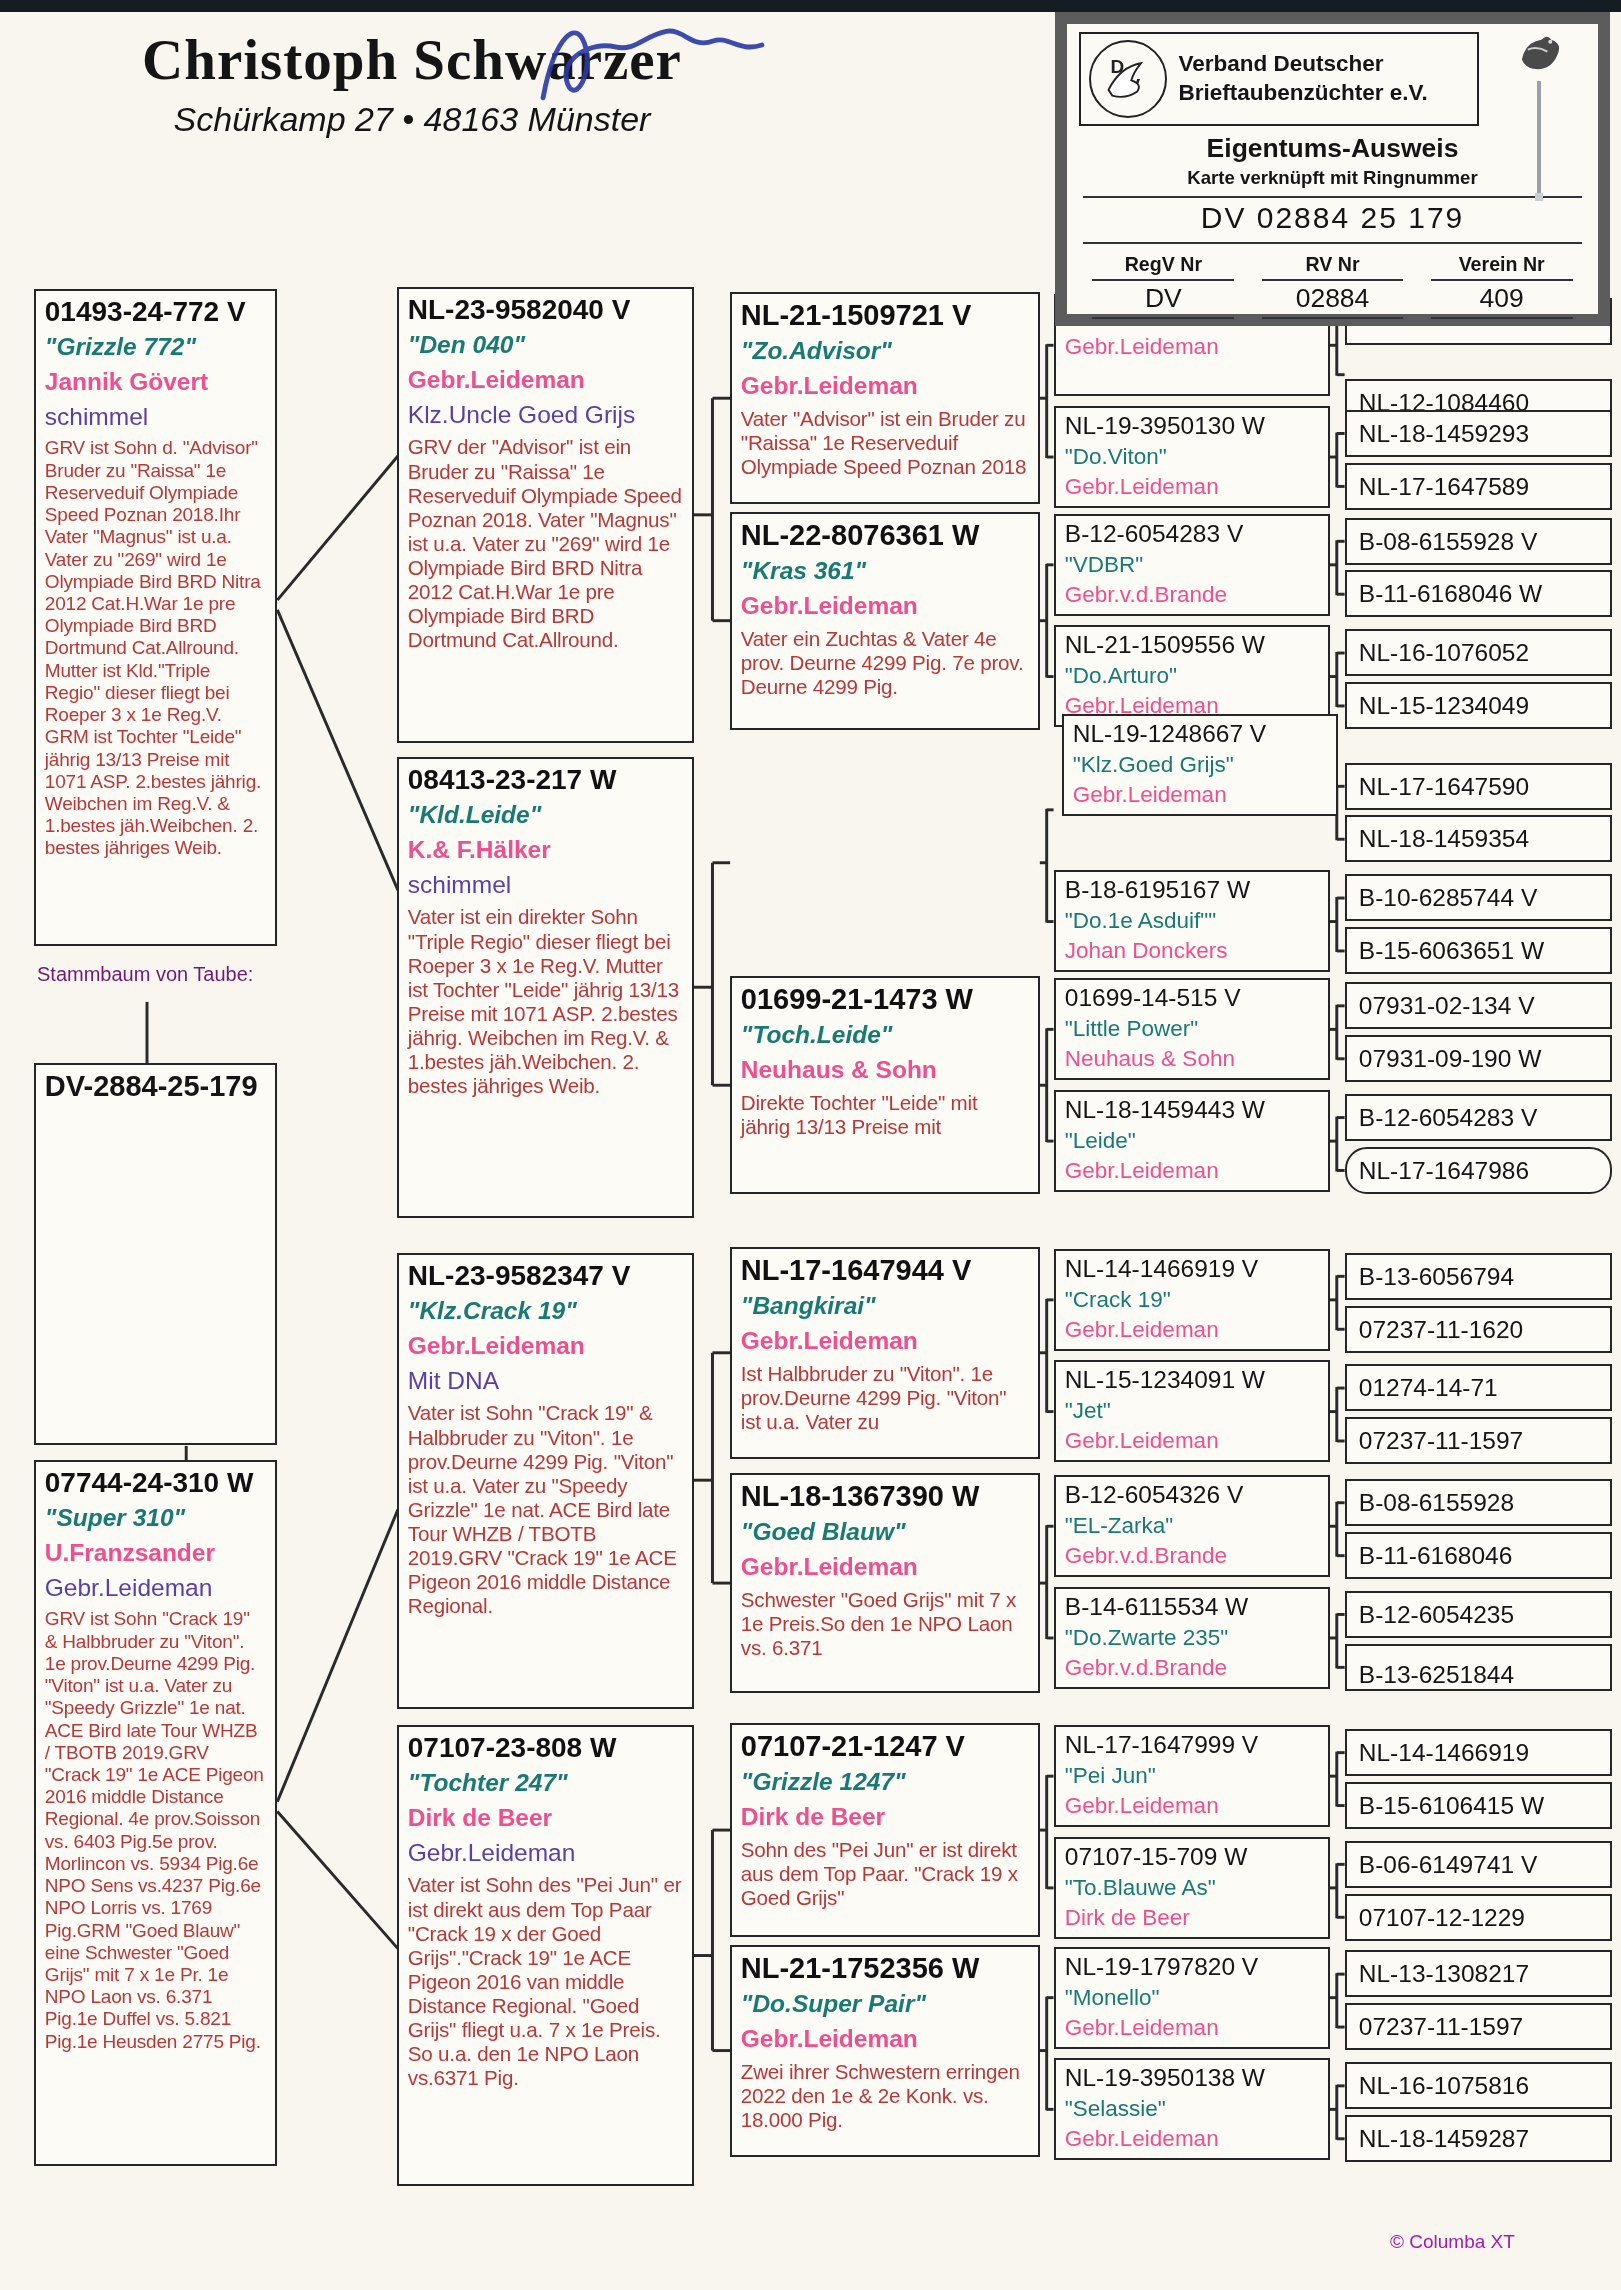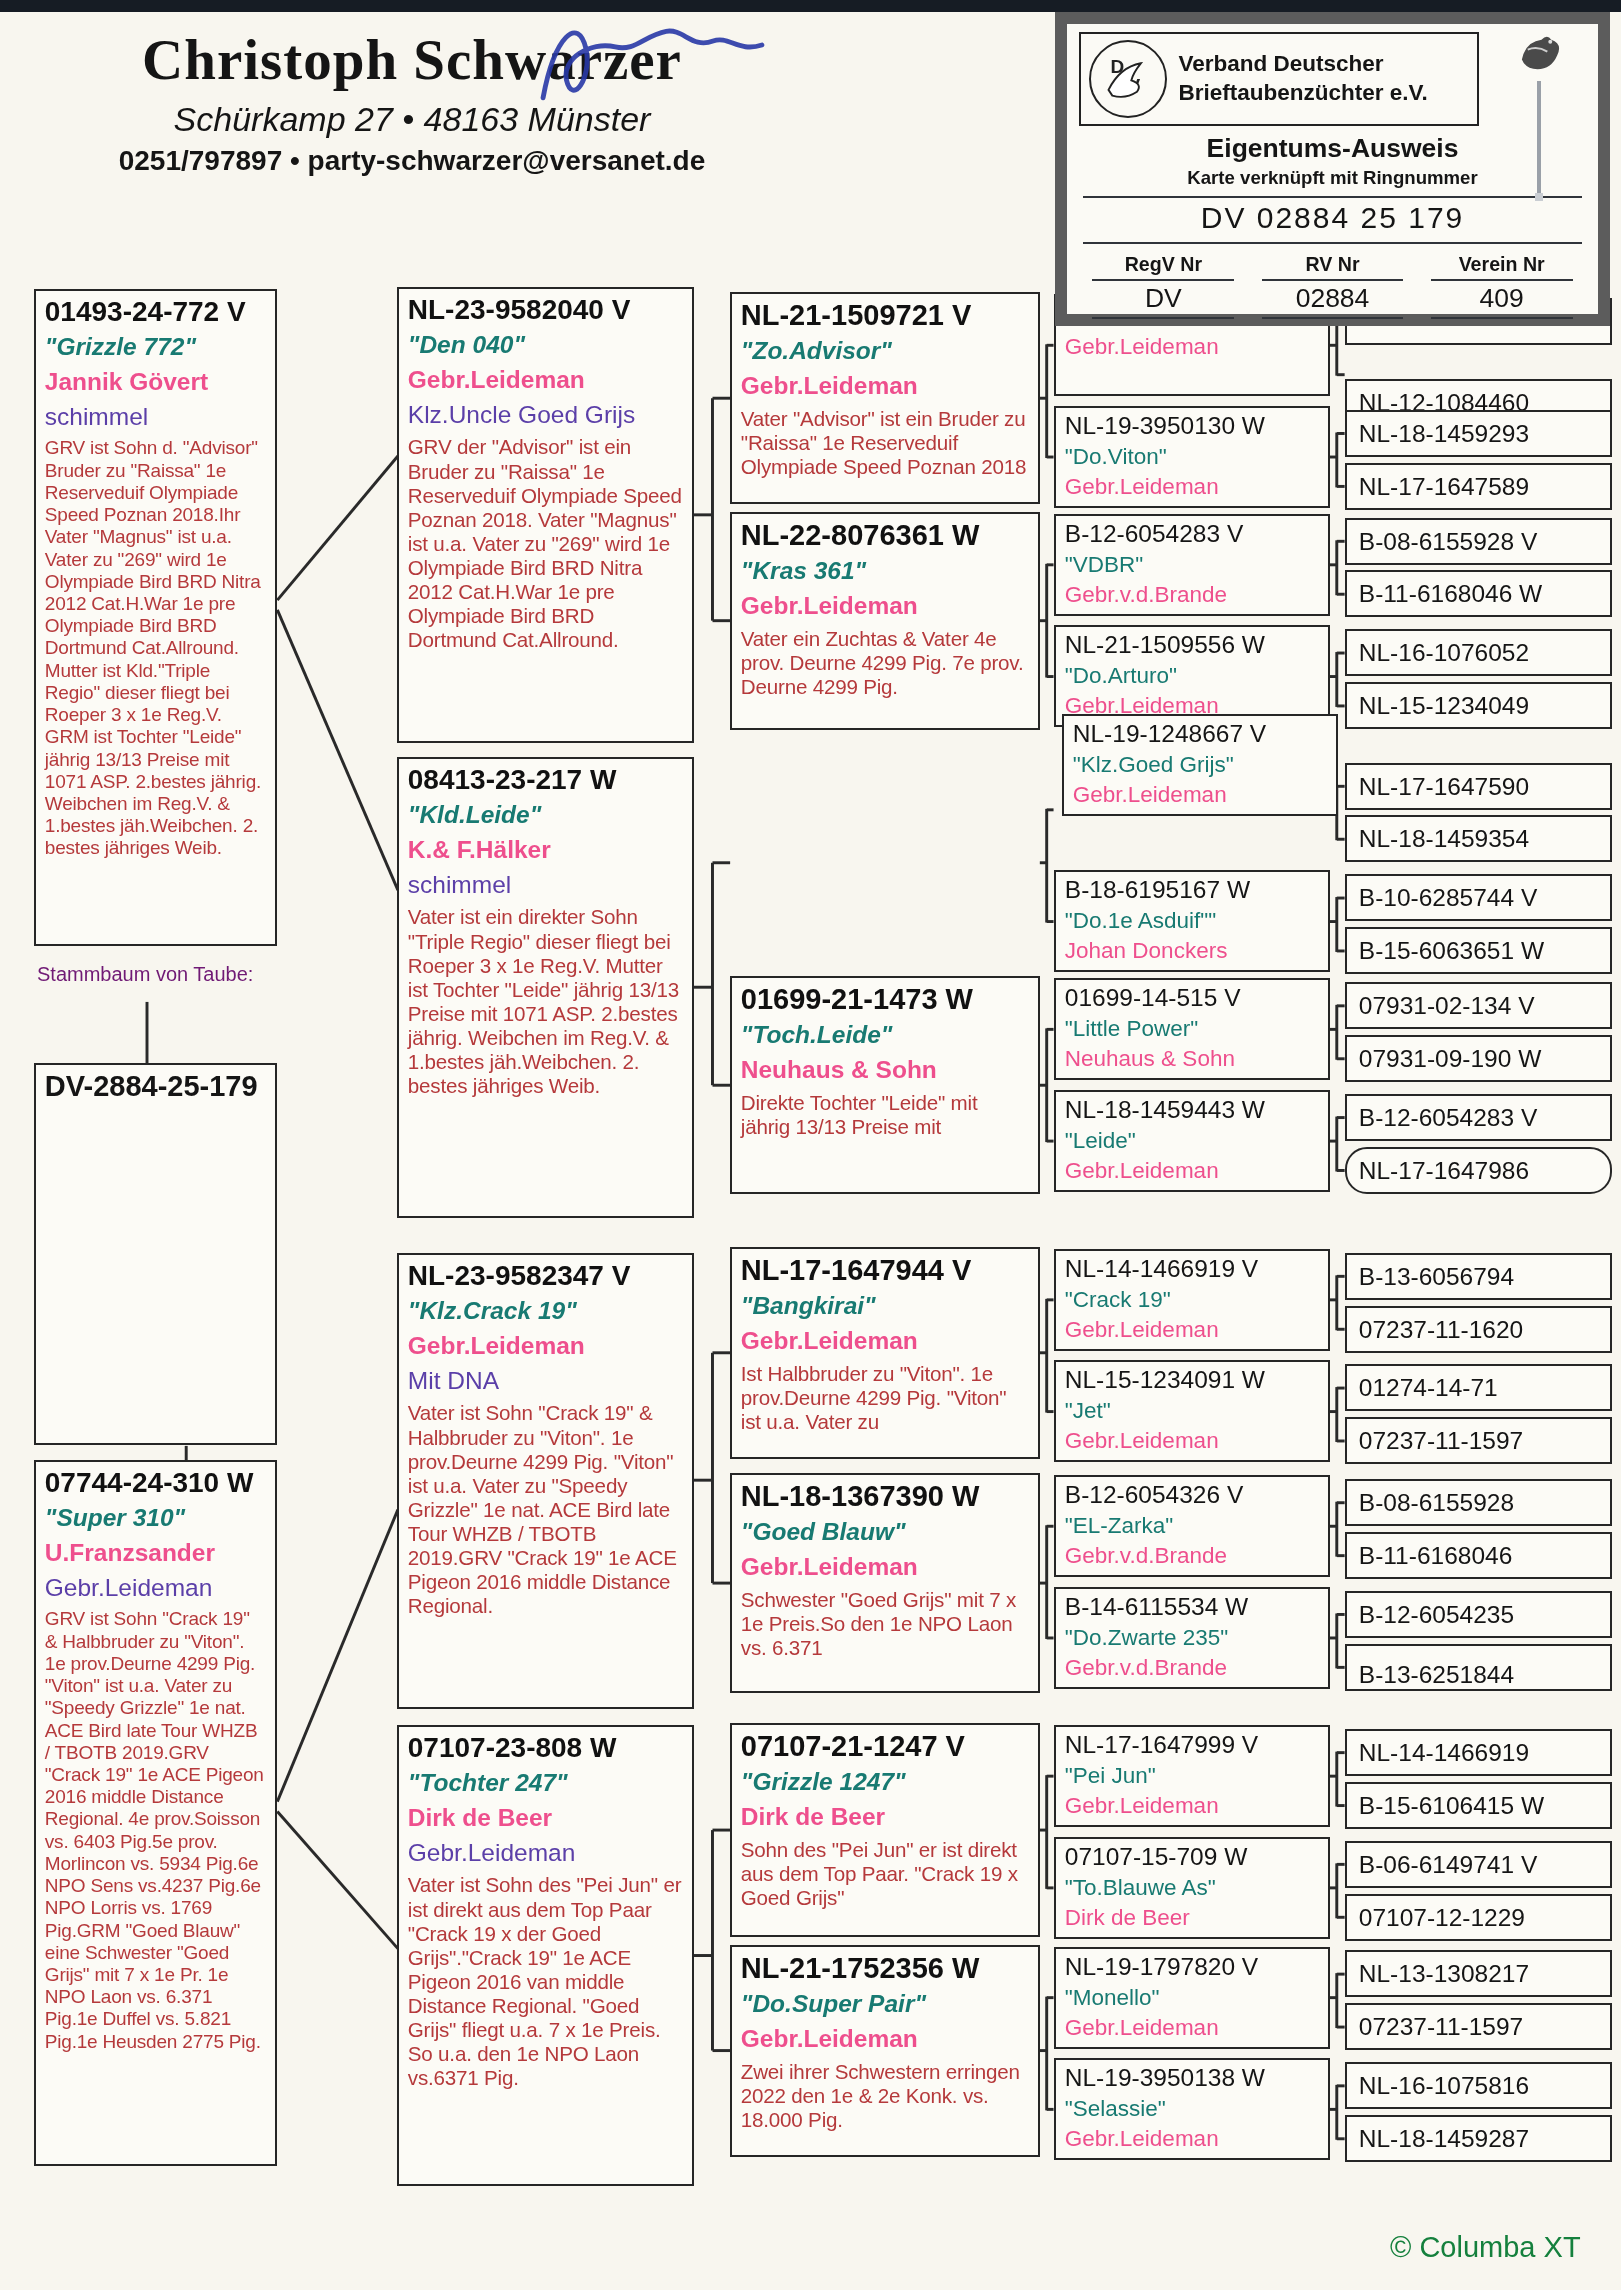--- a/index.html
+++ b/index.html
@@ -48,21 +48,21 @@
   .breeder{color:#ee4f8d;font-weight:bold;font-size:24.5px;margin-top:6.9px;}
   .note{color:#5b3fa8;font-size:24.5px;margin-top:6.9px;}
   .body{color:#b5393b;font-size:19px;line-height:1.17;margin-top:6.9px;letter-spacing:-0.2px;}
   .c2 .body,.c3 .body{font-size:20.6px;}
   .ring4{font-size:24.5px;color:#151515;}
   .name4{font-size:22.5px;color:#187a72;margin-top:3.9px;}
   .breeder4{font-size:22.5px;color:#ee4f8d;margin-top:3.9px;}
   .ring5{font-size:24.5px;color:#151515;}
   .tree-label{position:absolute;left:37px;top:963px;font-size:20px;color:#701a75;z-index:2;}
   .subject-ring{font-weight:bold;font-size:29px;}
-  .footer{position:absolute;left:1390px;top:2231px;font-size:29px;color:#15803d;z-index:2;}
+  .footer{position:absolute;left:1390px;top:2231px;font-size:19px;color:#a21caf;z-index:2;}
   #connectors{position:absolute;left:0;top:0;z-index:1;}
   #connectors line{stroke:#2a2a2a;stroke-width:3;}
 </style>
 </head>
 <body>
 
 <div class="page">
   <div class="topstrip"></div>
 
   <svg id="connectors" width="1621" height="2291" viewBox="0 0 1654 2337">
@@ -182,21 +182,20 @@
       <line x1="1364" y1="2068" x2="1372" y2="2068"></line>
       <line x1="1357" y1="2152" x2="1364" y2="2152"></line>
       <line x1="1364" y1="2127" x2="1364" y2="2183"></line>
       <line x1="1364" y1="2128" x2="1372" y2="2128"></line>
       <line x1="1364" y1="2182" x2="1372" y2="2182"></line>
     </svg>
 
   <div class="hdr">
     <div class="hdr-name">Christoph Schwarzer</div>
     <div class="hdr-addr">Schürkamp 27 • 48163 Münster</div>
-    <div class="hdr-contact">0251/797897 • party-schwarzer@versanet.de</div>
   </div>
 
   <svg class="handwriting" width="245" height="127" viewBox="0 0 250 130">
     <path d="M14,98 C26,34 50,14 58,48 C64,78 44,106 38,80 C33,58 62,40 88,46 C108,51 118,34 140,30 C158,27 166,48 188,40 C204,34 214,52 238,44" fill="none" stroke="#2838a6" stroke-width="5" stroke-linecap="round" opacity="0.9"></path>
   </svg>
 
   <div class="card">
     <div class="card-in">
       <div class="logo-row">
         <div class="logo-circle">

